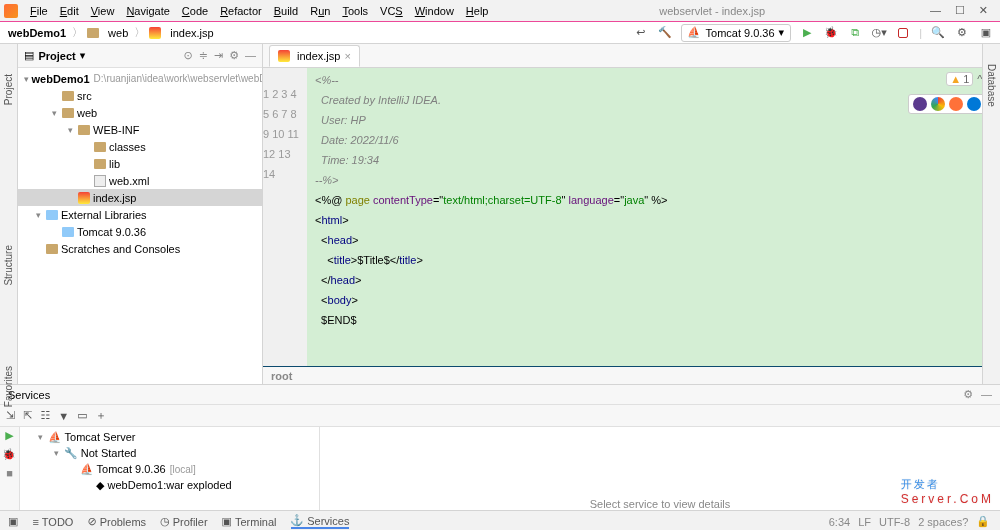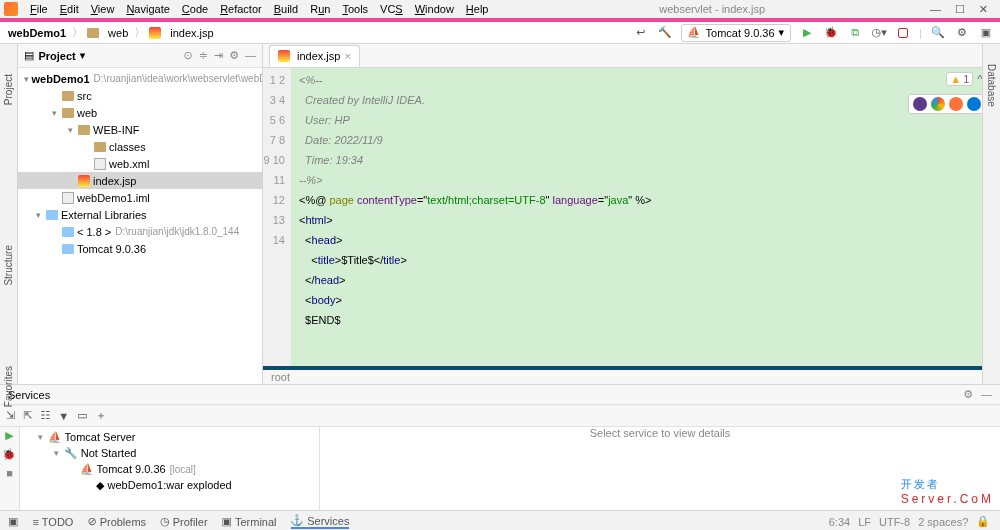--- a/index.html
+++ b/index.html
@@ -1,17 +1,17 @@
 <!DOCTYPE html>
 <html><head>
 <meta charset="utf-8">
 <style>
 * { margin: 0; padding: 0; box-sizing: border-box; font-family: "Segoe UI", Arial, sans-serif; font-size: 11px; }
 body { background: #fff; width: 1000px; height: 530px; overflow: hidden; position: relative; }
-.menubar { height: 22px; background: #f2f2f2; border-bottom: 4px solid #ec4899; display: flex; align-items: center; padding: 0 4px; }
+.menubar { height: 22px; background: #f2f2f2; border-bottom: 1px solid #ec4899; display: flex; align-items: center; padding: 0 4px; }
 .menubar .logo { width: 14px; height: 14px; background: linear-gradient(135deg,#ff6b35,#f7931e); border-radius: 2px; margin-right: 6px; }
 .menubar .menu-item { padding: 0 6px; cursor: pointer; }
 .menubar .menu-item u { text-decoration: underline; }
 .menubar .title-center { flex: 1; text-align: center; color: #888; font-size: 11px; }
 .win-controls { display: flex; gap: 14px; padding-right: 8px; color: #555; }
 .nav-bar { height: 22px; background: #fff; border-bottom: 1px solid #d4d4d4; display: flex; align-items: center; padding: 0 6px; gap: 4px; }
 .nav-bar .breadcrumb-item { padding: 0 2px; }
 .nav-bar .sep { color:#999; }
 .nav-bar .right { margin-left: auto; display: flex; align-items: center; gap: 8px; }
 .run-config { border: 1px solid #ccc; border-radius: 3px; padding: 0 6px; height: 18px; display: flex; align-items: center; gap: 4px; background: #fff; }
@@ -32,42 +32,42 @@
 .tree-row { display: flex; align-items: center; height: 17px; padding-left: 6px; white-space: nowrap; }
 .tree-row .arrow { width: 10px; color: #888; font-size:9px;}
 .selected { background: #d5d5d5; }
 .pad1{padding-left:18px;} .pad2{padding-left:34px;} .pad3{padding-left:50px;} .pad4{padding-left:66px;}
 .gray { color:#999; font-size:10px; margin-left:4px; }
 
 .editor-area { flex:1; display:flex; flex-direction:column; }
 .editor-tabs { height: 24px; background:#f7f7f7; border-bottom:1px solid #d4d4d4; display:flex; align-items:center; padding-left:6px;}
 .editor-tab { height: 22px; background:#fff; border:1px solid #d4d4d4; border-bottom:1px solid #fff; padding:0 8px; display:flex; align-items:center; gap:4px; border-radius:3px 3px 0 0;}
 .editor-body { flex:1; display:flex; position:relative; font-family: "JetBrains Mono","Consolas",monospace; font-size:12px; background:#d4eed4;}
-.gutter { width:28px; background:#f0f0f0; color:#999; text-align:right; padding:2px 6px 2px 0; line-height:20px;}
+.gutter { width:44px; background:#f0f0f0; color:#999; padding:16px 6px 2px 0; line-height:20px;}
 .code { flex:1; padding:2px 8px; line-height:20px; white-space:pre; position:relative;}
 .code .comment { color:#808080; font-style:italic; }
 .code .directive { color:#808000;}
 .code .str { color:#008000;}
 .code .tag { color:#000080;}
 .code .line6 { background:#fff8dc; display:block; margin:0 -8px; padding:0 8px;}
 .status-icons { position:absolute; top:4px; right:8px; display:flex; gap:4px; align-items:center; font-size:10px; color:#666;}
 .status-icons .badge { background:#fff; border:1px solid #ccc; border-radius:3px; padding:0 3px; display:flex; align-items:center; gap:2px;}
 .browser-icons { position:absolute; top:26px; right:14px; display:flex; gap:4px; background:#fff; border:1px solid #ccc; border-radius:3px; padding:2px 4px;}
 .browser-icons span{width:14px;height:14px;border-radius:50%;}
-.crumb-bar { height:18px; background:#f7f7f7; border-top:4px solid #0c4a6e; padding:0 8px; color:#888; display:flex; align-items:center;}
+.crumb-bar { height:18px; background:#f7f7f7; border-top:1px solid #0c4a6e; padding:0 8px; color:#888; display:flex; align-items:center;font-weight:bold;}
 
 .services-panel { height: 126px; border-top:1px solid #d4d4d4; display:flex; flex-direction:column;}
 .services-header { height:20px; background:#f7f7f7; border-bottom:1px solid #e0e0e0; display:flex; align-items:center; padding:0 8px; }
 .services-header .right { margin-left:auto; display:flex; gap:8px; color:#888;}
 .services-toolbar { height:22px; background:#f7f7f7; border-bottom:1px solid #e0e0e0; display:flex; align-items:center; padding:0 6px; gap:8px; color:#555;}
 .services-body { flex:1; display:flex; }
 .srv-rail { width:20px; background:#f7f7f7; border-right:1px solid #e0e0e0; display:flex; flex-direction:column; align-items:center; gap:6px; padding-top:2px; color:#888;}
 .srv-tree { width:300px; border-right:1px solid #e0e0e0; padding:2px 0;}
 .srv-tree .tree-row{height:16px;}
-.srv-detail { flex:1; display:flex; align-items:flex-start; justify-content:center; color:#888;}
+.srv-detail { flex:1; display:flex; align-items:flex-end; justify-content:center; color:#888;}
 
 .bottom-bar { height:22px; background:#f2f2f2; border-top:1px solid #d4d4d4; display:flex; align-items:center; padding:0 8px; gap:14px; color:#555;}
 .bottom-bar .item { display:flex; align-items:center; gap:3px; cursor:pointer;}
 .bottom-bar .active { border-bottom:2px solid #4a86e8;}
 .status-right { position:absolute; bottom:2px; right:10px; display:flex; gap:8px; color:#888; font-size:10px; align-items:center;}
 
 .watermark { position:absolute; right:6px; bottom:24px; font-size:26px; font-weight:normal; color:#3a8ee6; font-family:"Microsoft YaHei",sans-serif; letter-spacing:2px; text-shadow:0 0 2px rgba(0,0,0,.1);}
 .watermark .sub { font-size:12px; letter-spacing:3px; color:#d32f2f;}
 .right-rail { position:absolute; right:0; top:44px; width:18px; height:340px; background:#f2f2f2; border-left:1px solid #d4d4d4; display:flex; justify-content:center; padding-top:20px;}
 .right-rail .vtext { writing-mode: vertical-rl; font-size:10px; color:#555;}
@@ -157,26 +157,26 @@
         <span class="arrow">▾</span>
           <span class="folder-icon"></span>
         <b>webDemo1</b>
         <span class="gray">D:\ruanjian\idea\work\webservlet\webDemo1</span>
       </div>
       <div id="ptree">
           <div class="tree-row pad2"><span class="arrow"></span><span class="folder-icon"></span>src</div>
           <div class="tree-row pad2"><span class="arrow">▾ </span><span class="folder-icon"></span>web</div>
           <div class="tree-row pad3"><span class="arrow">▾ </span><span class="folder-icon"></span>WEB-INF</div>
           <div class="tree-row pad4"><span class="arrow"></span><span class="folder-icon"></span>classes</div>
+          <div class="tree-row pad4"><span class="arrow"></span><span class="folder-icon"></span>lib</div>
           <div class="tree-row pad4"><span class="arrow"></span><span class="xml-icon"></span>web.xml</div>
           <div class="tree-row pad3 selected"><span class="arrow"></span><span class="jsp-icon"></span>index.jsp</div>
-          <div class="tree-row pad2"><span class="arrow"></span><span class="xml-icon"></span>webDemo1.iml</div>
           <div class="tree-row pad1"><span class="arrow">▾ </span><span class="lib-icon"></span>External Libraries</div>
-          <div class="tree-row pad2"><span class="arrow"></span><span class="lib-icon"></span>&lt; 1.8 &gt;<span class="gray">D:\ruanjian\jdk\jdk1.8.0_144</span></div>
           <div class="tree-row pad2"><span class="arrow"></span><span class="lib-icon"></span>Tomcat 9.0.36</div>
+          <div class="tree-row pad1"><span class="arrow"></span><span class="folder-icon"></span>Scratches and Consoles</div>
         </div>
     </div>
   </div>
 
   <div class="editor-area">
     <div class="editor-tabs">
       <div class="editor-tab">
         <span class="jsp-icon"></span>
         <span>index.jsp</span>
         <span style="color:#999">×</span>
@@ -194,21 +194,21 @@
 9
 10
 11
 12
 13
 14
 </div>
       <div class="code" id="code"><span class="comment">&lt;%--</span>
 <span class="comment">  Created by IntelliJ IDEA.</span>
 <span class="comment">  User: HP</span>
-<span class="comment">  Date: 2022/11/9</span>
+<span class="comment">  Date: 2022/11/6</span>
 <span class="comment">  Time: 19:34</span>
 <span class="comment">--%&gt;</span>
 <span>&lt;%@ <span class="directive">page </span><span style="color:#660e7a">contentType</span>="<span class="str">text/html;charset=UTF-8</span>" <span style="color:#660e7a">language</span>="<span class="str">java</span>" %&gt;</span>
 <span>&lt;<span class="tag">html</span>&gt;</span>
 <span>  &lt;<span class="tag">head</span>&gt;</span>
 <span>    &lt;<span class="tag">title</span>&gt;$Title$&lt;/<span class="tag">title</span>&gt;</span>
 <span>  &lt;/<span class="tag">head</span>&gt;</span>
 <span>  &lt;<span class="tag">body</span>&gt;</span>
 <span>  $END$</span>
 </div>

